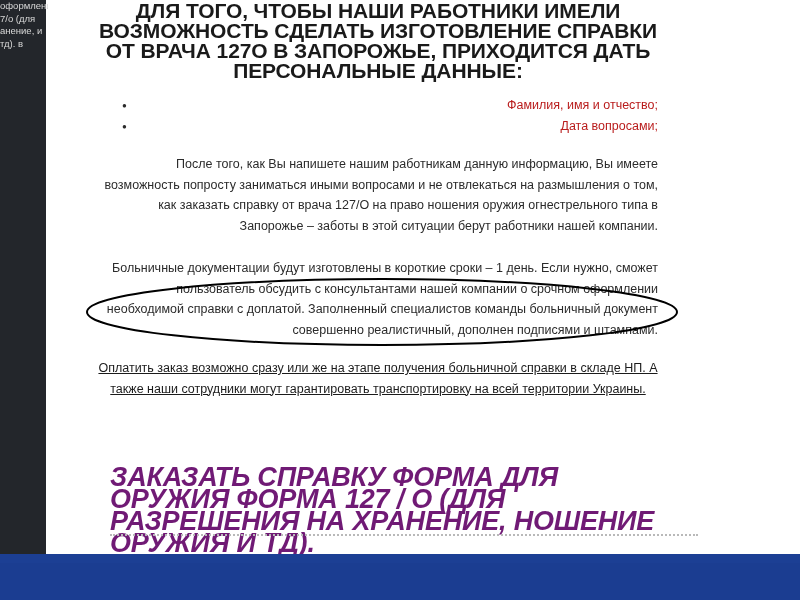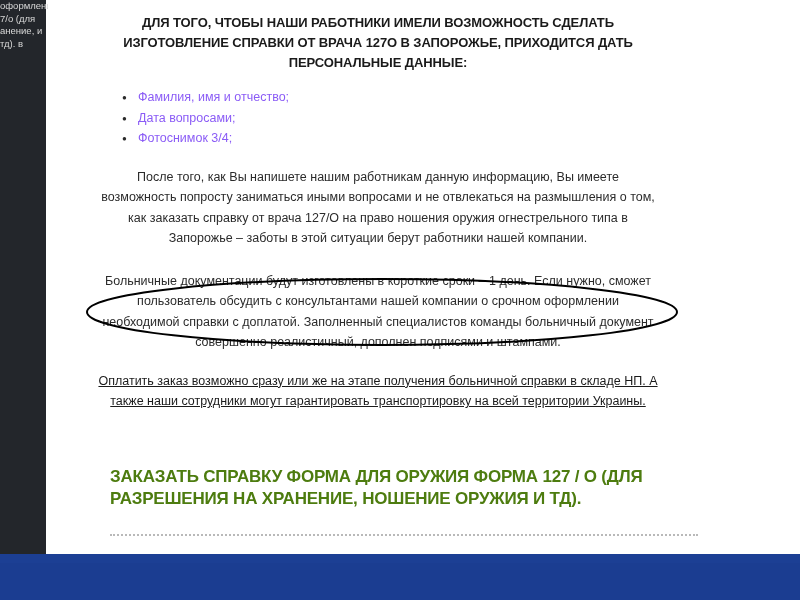--- a/index.html
+++ b/index.html
@@ -41,61 +41,62 @@
 
   
   #content {
     position: absolute;
     left: 98px;
     top: 0;
     width: 560px;
   }
 
   .doc-heading {
-    font-size: 13px;
+    font-size: 21px;
     font-weight: bold;
     color: #1a1a1a;
     line-height: 20px;
     text-align: center;
-    margin: 12px;
+    margin: 0;
     padding: 0 0 0 0;
     letter-spacing: -0.1px;
   }
   #heading-top {
     padding-top: 1px;
   }
 
   ul.bullets {
     margin: 14px 0 0 0;
     padding: 0 0 0 24px;
     list-style: none;
   }
   ul.bullets li {
     font-size: 12.5px;
-    color: #8b5cf6;
+    color: #b91c1c;
     line-height: 20.5px;
     position: relative;
     padding-left: 16px;
+    text-align: right;
   }
   ul.bullets li:before {
     content: "\25CF";
     position: absolute;
     left: 0;
     top: 0;
     font-size: 8px;
     line-height: 21px;
     color: #2b2b2b;
   }
 
   p.para {
     font-size: 12.5px;
     color: #2b2b2b;
     line-height: 20.5px;
     margin: 18px 0 0 0;
-    text-align: center;
+    text-align: right;
   }
   #para-2 {
     margin-top: 22px;
   }
 
   p.link-para {
     font-size: 12.5px;
     line-height: 20.5px;
     margin: 18px 0 0 0;
     text-align: center;
@@ -122,27 +123,28 @@
   }
 
   
   #heading-bottom-wrap {
     position: absolute;
     left: 110px;
     top: 466px;
     width: 560px;
   }
   #heading-bottom {
-    font-size: 17px;
+    font-size: 27px;
     font-weight: bold;
-    color: #4d7c0f;
+    color: #701a75;
     line-height: 22px;
     margin: 0;
     text-align: left;
     letter-spacing: -0.2px;
+    font-style: italic;
   }
 
   #dotted-rule {
     position: absolute;
     left: 110px;
     top: 534px;
     width: 588px;
     border-top: 2px dotted #b9b9b9;
     height: 0;
   }
@@ -188,21 +190,20 @@
   <div id="left-rail-text">оформление 7/о (для анение, и тд). в</div>
 </div>
 
 <div id="content">
 
   <h1 id="heading-top" class="doc-heading">ДЛЯ ТОГО, ЧТОБЫ НАШИ РАБОТНИКИ ИМЕЛИ ВОЗМОЖНОСТЬ СДЕЛАТЬ ИЗГОТОВЛЕНИЕ СПРАВКИ ОТ ВРАЧА 127О В ЗАПОРОЖЬЕ, ПРИХОДИТСЯ ДАТЬ ПЕРСОНАЛЬНЫЕ ДАННЫЕ:</h1>
 
   <ul class="bullets">
     <li>Фамилия, имя и отчество;</li>
     <li>Дата вопросами;</li>
-    <li>Фотоснимок 3/4;</li>
   </ul>
 
   <p class="para" id="para-1">После того, как Вы напишете нашим работникам данную информацию, Вы имеете возможность попросту заниматься иными вопросами и не отвлекаться на размышления о том, как заказать справку от врача 127/О на право ношения оружия огнестрельного типа в Запорожье – заботы в этой ситуации берут работники нашей компании.</p>
 
   <p class="para" id="para-2">Больничные документации будут изготовлены в короткие сроки – 1 день. Если нужно, сможет пользователь обсудить с консультантами нашей компании о срочном оформлении необходимой справки с доплатой. Заполненный специалистов команды больничный документ совершенно реалистичный, дополнен подписями и штампами.</p>
 
   <p class="link-para">
     <a href="#">Оплатить заказ возможно сразу или же на этапе получения больничной справки в складе НП. А также наши сотрудники могут гарантировать транспортировку на всей территории Украины.</a>
   </p>
 

